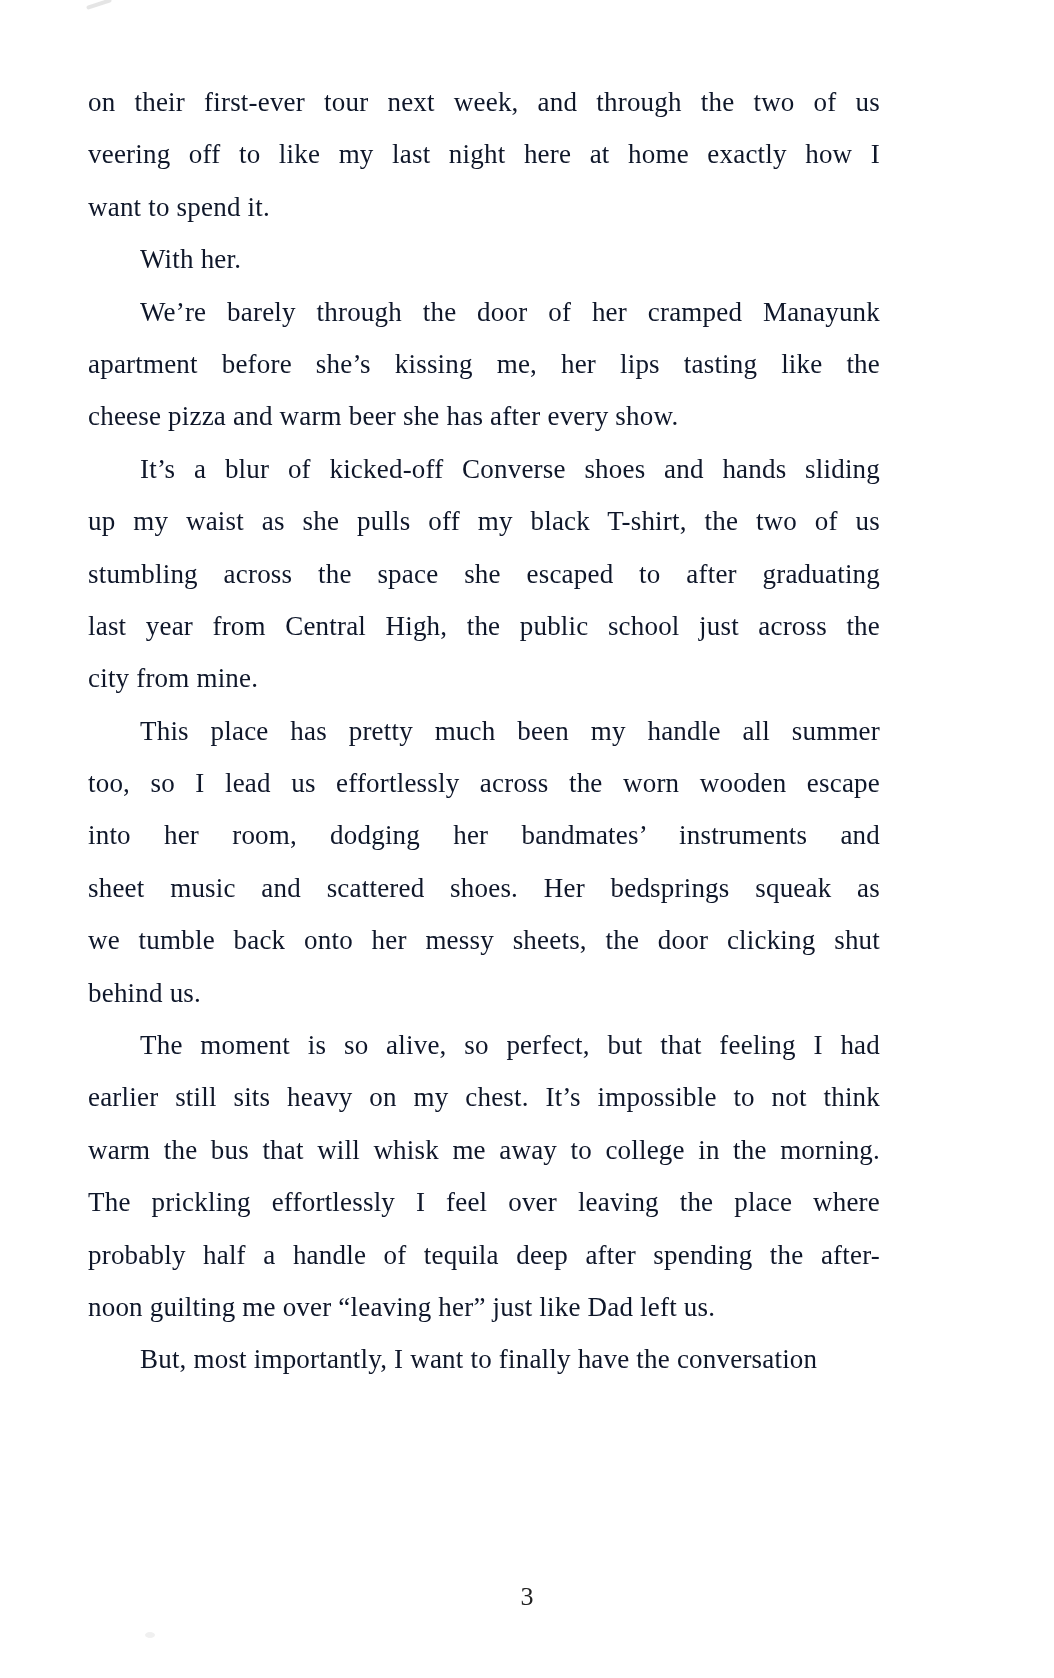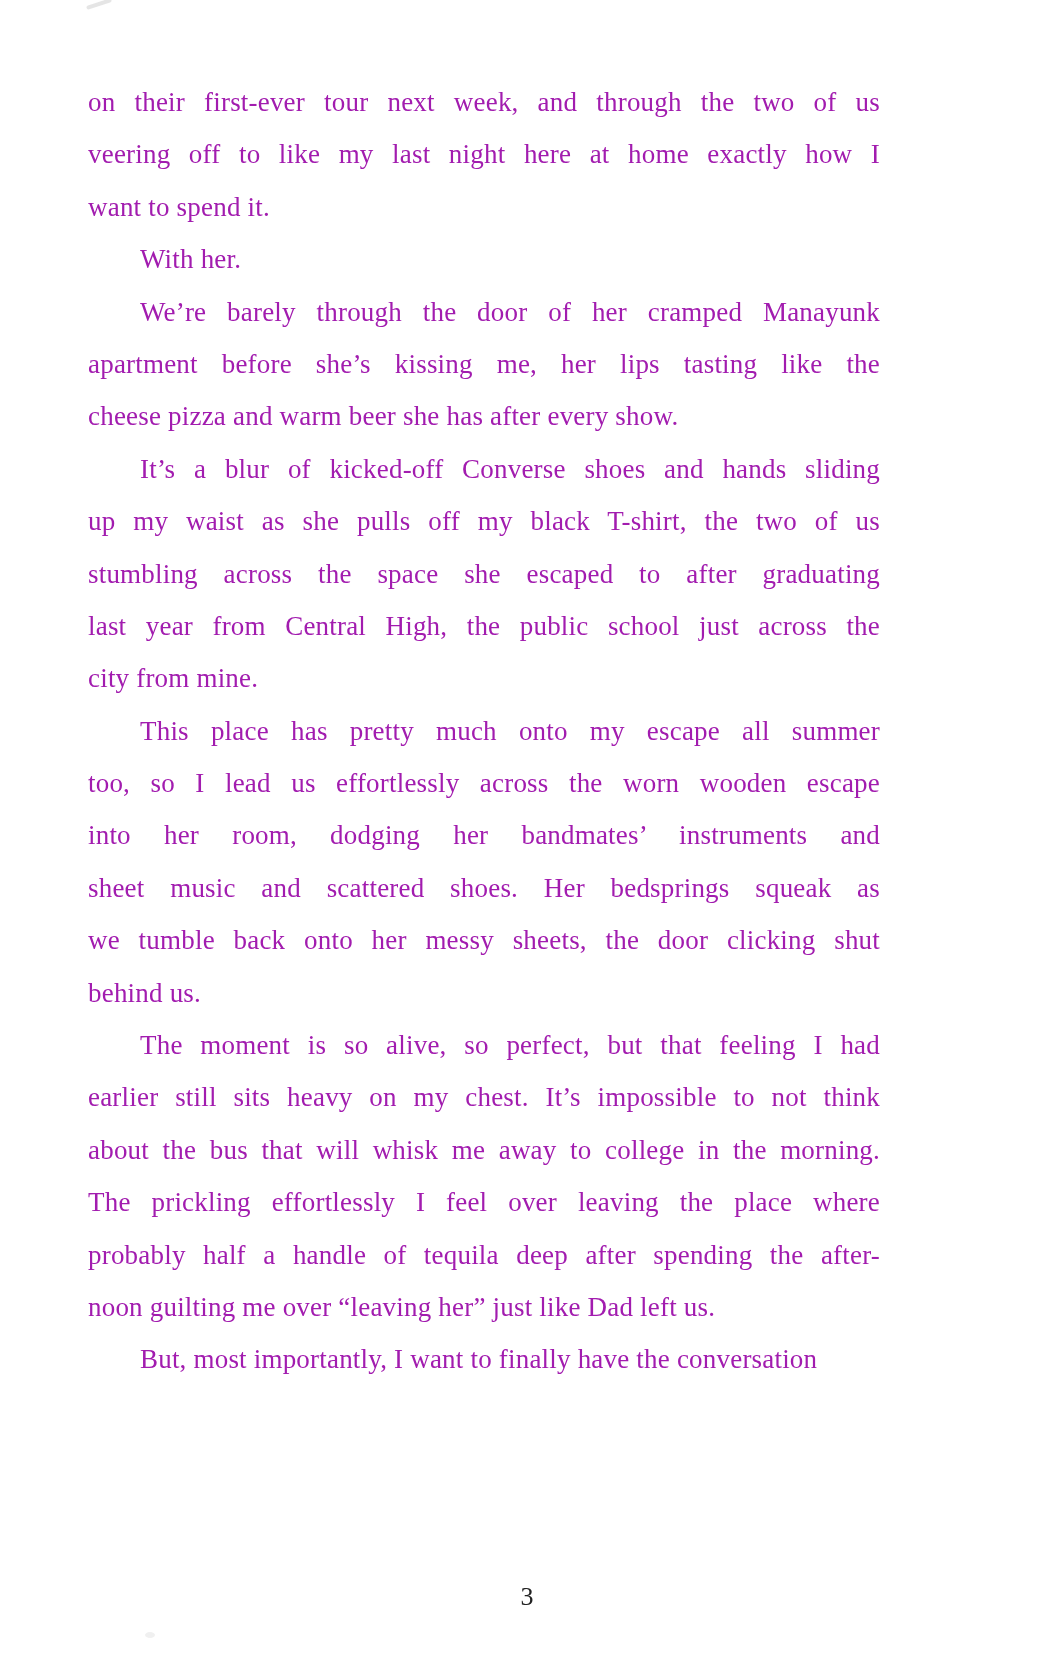--- a/index.html
+++ b/index.html
@@ -22,21 +22,21 @@
     width: 792px;
   }
   .paragraph {
     margin: 0;
     padding: 0;
   }
   .line {
     font-size: 27px;
     line-height: 52.4px;
     height: 52.4px;
-    color: #a21caf;
+    color: #0f172a;
     text-align: justify;
     text-align-last: justify;
     white-space: nowrap;
     letter-spacing: 0.2px;
   }
   .line.last {
     text-align-last: left;
   }
   .line.indent {
     text-indent: 52px;
@@ -92,31 +92,31 @@
         <div class="line last">cheese pizza and warm beer she has after every show.</div>
       </div>
       <div class="paragraph">
         <div class="line indent">It’s a blur of kicked-off Converse shoes and hands sliding</div>
         <div class="line">up my waist as she pulls off my black T-shirt, the two of us</div>
         <div class="line">stumbling across the space she escaped to after graduating</div>
         <div class="line">last year from Central High, the public school just across the</div>
         <div class="line last">city from mine.</div>
       </div>
       <div class="paragraph">
-        <div class="line indent">This place has pretty much onto my escape all summer</div>
+        <div class="line indent">This place has pretty much been my handle all summer</div>
         <div class="line">too, so I lead us effortlessly across the worn wooden escape</div>
         <div class="line">into her room, dodging her bandmates’ instruments and</div>
         <div class="line">sheet music and scattered shoes. Her bedsprings squeak as</div>
         <div class="line">we tumble back onto her messy sheets, the door clicking shut</div>
         <div class="line last">behind us.</div>
       </div>
       <div class="paragraph">
         <div class="line indent">The moment is so alive, so perfect, but that feeling I had</div>
         <div class="line">earlier still sits heavy on my chest. It’s impossible to not think</div>
-        <div class="line">about the bus that will whisk me away to college in the morning.</div>
+        <div class="line">warm the bus that will whisk me away to college in the morning.</div>
         <div class="line">The prickling effortlessly I feel over leaving the place where</div>
         <div class="line">probably half a handle of tequila deep after spending the after-</div>
         <div class="line last">noon guilting me over “leaving her” just like Dad left us.</div>
       </div>
       <div class="paragraph">
         <div class="line last indent">But, most importantly, I want to finally have the conversation</div>
       </div>
     </div>
   <div class="page-number">3</div>
   <div class="scan-smudge-bottom"></div>

